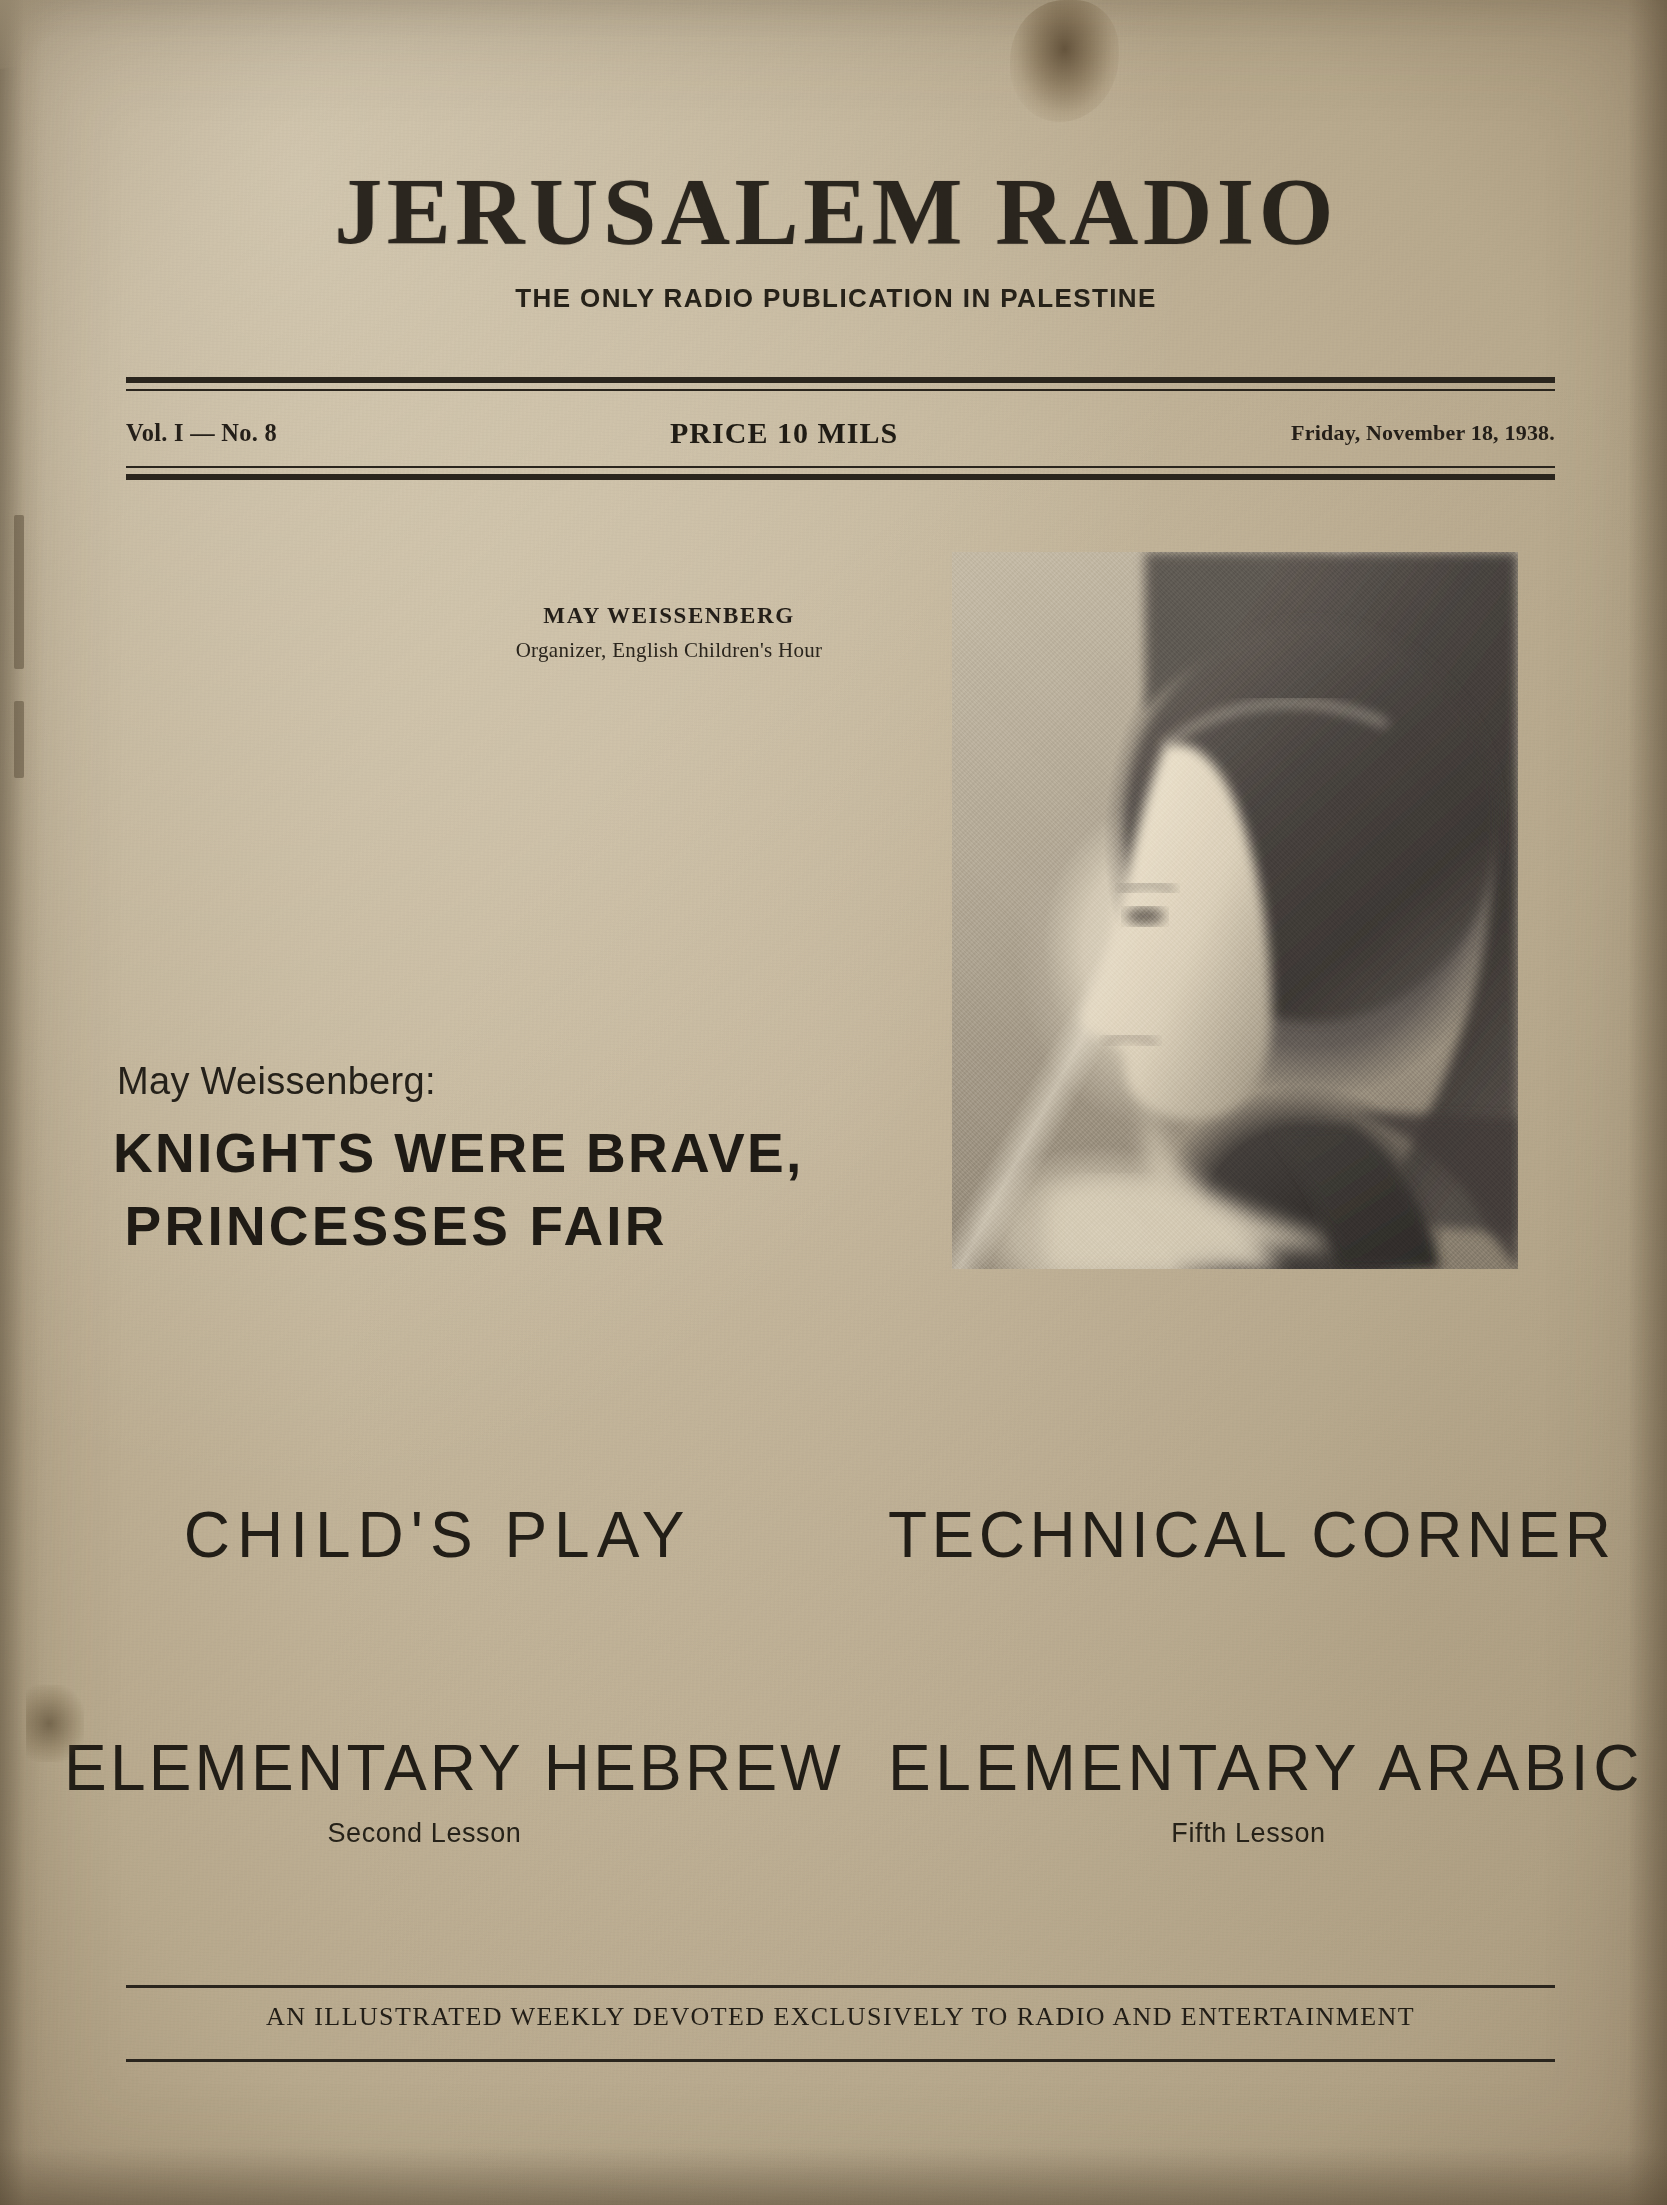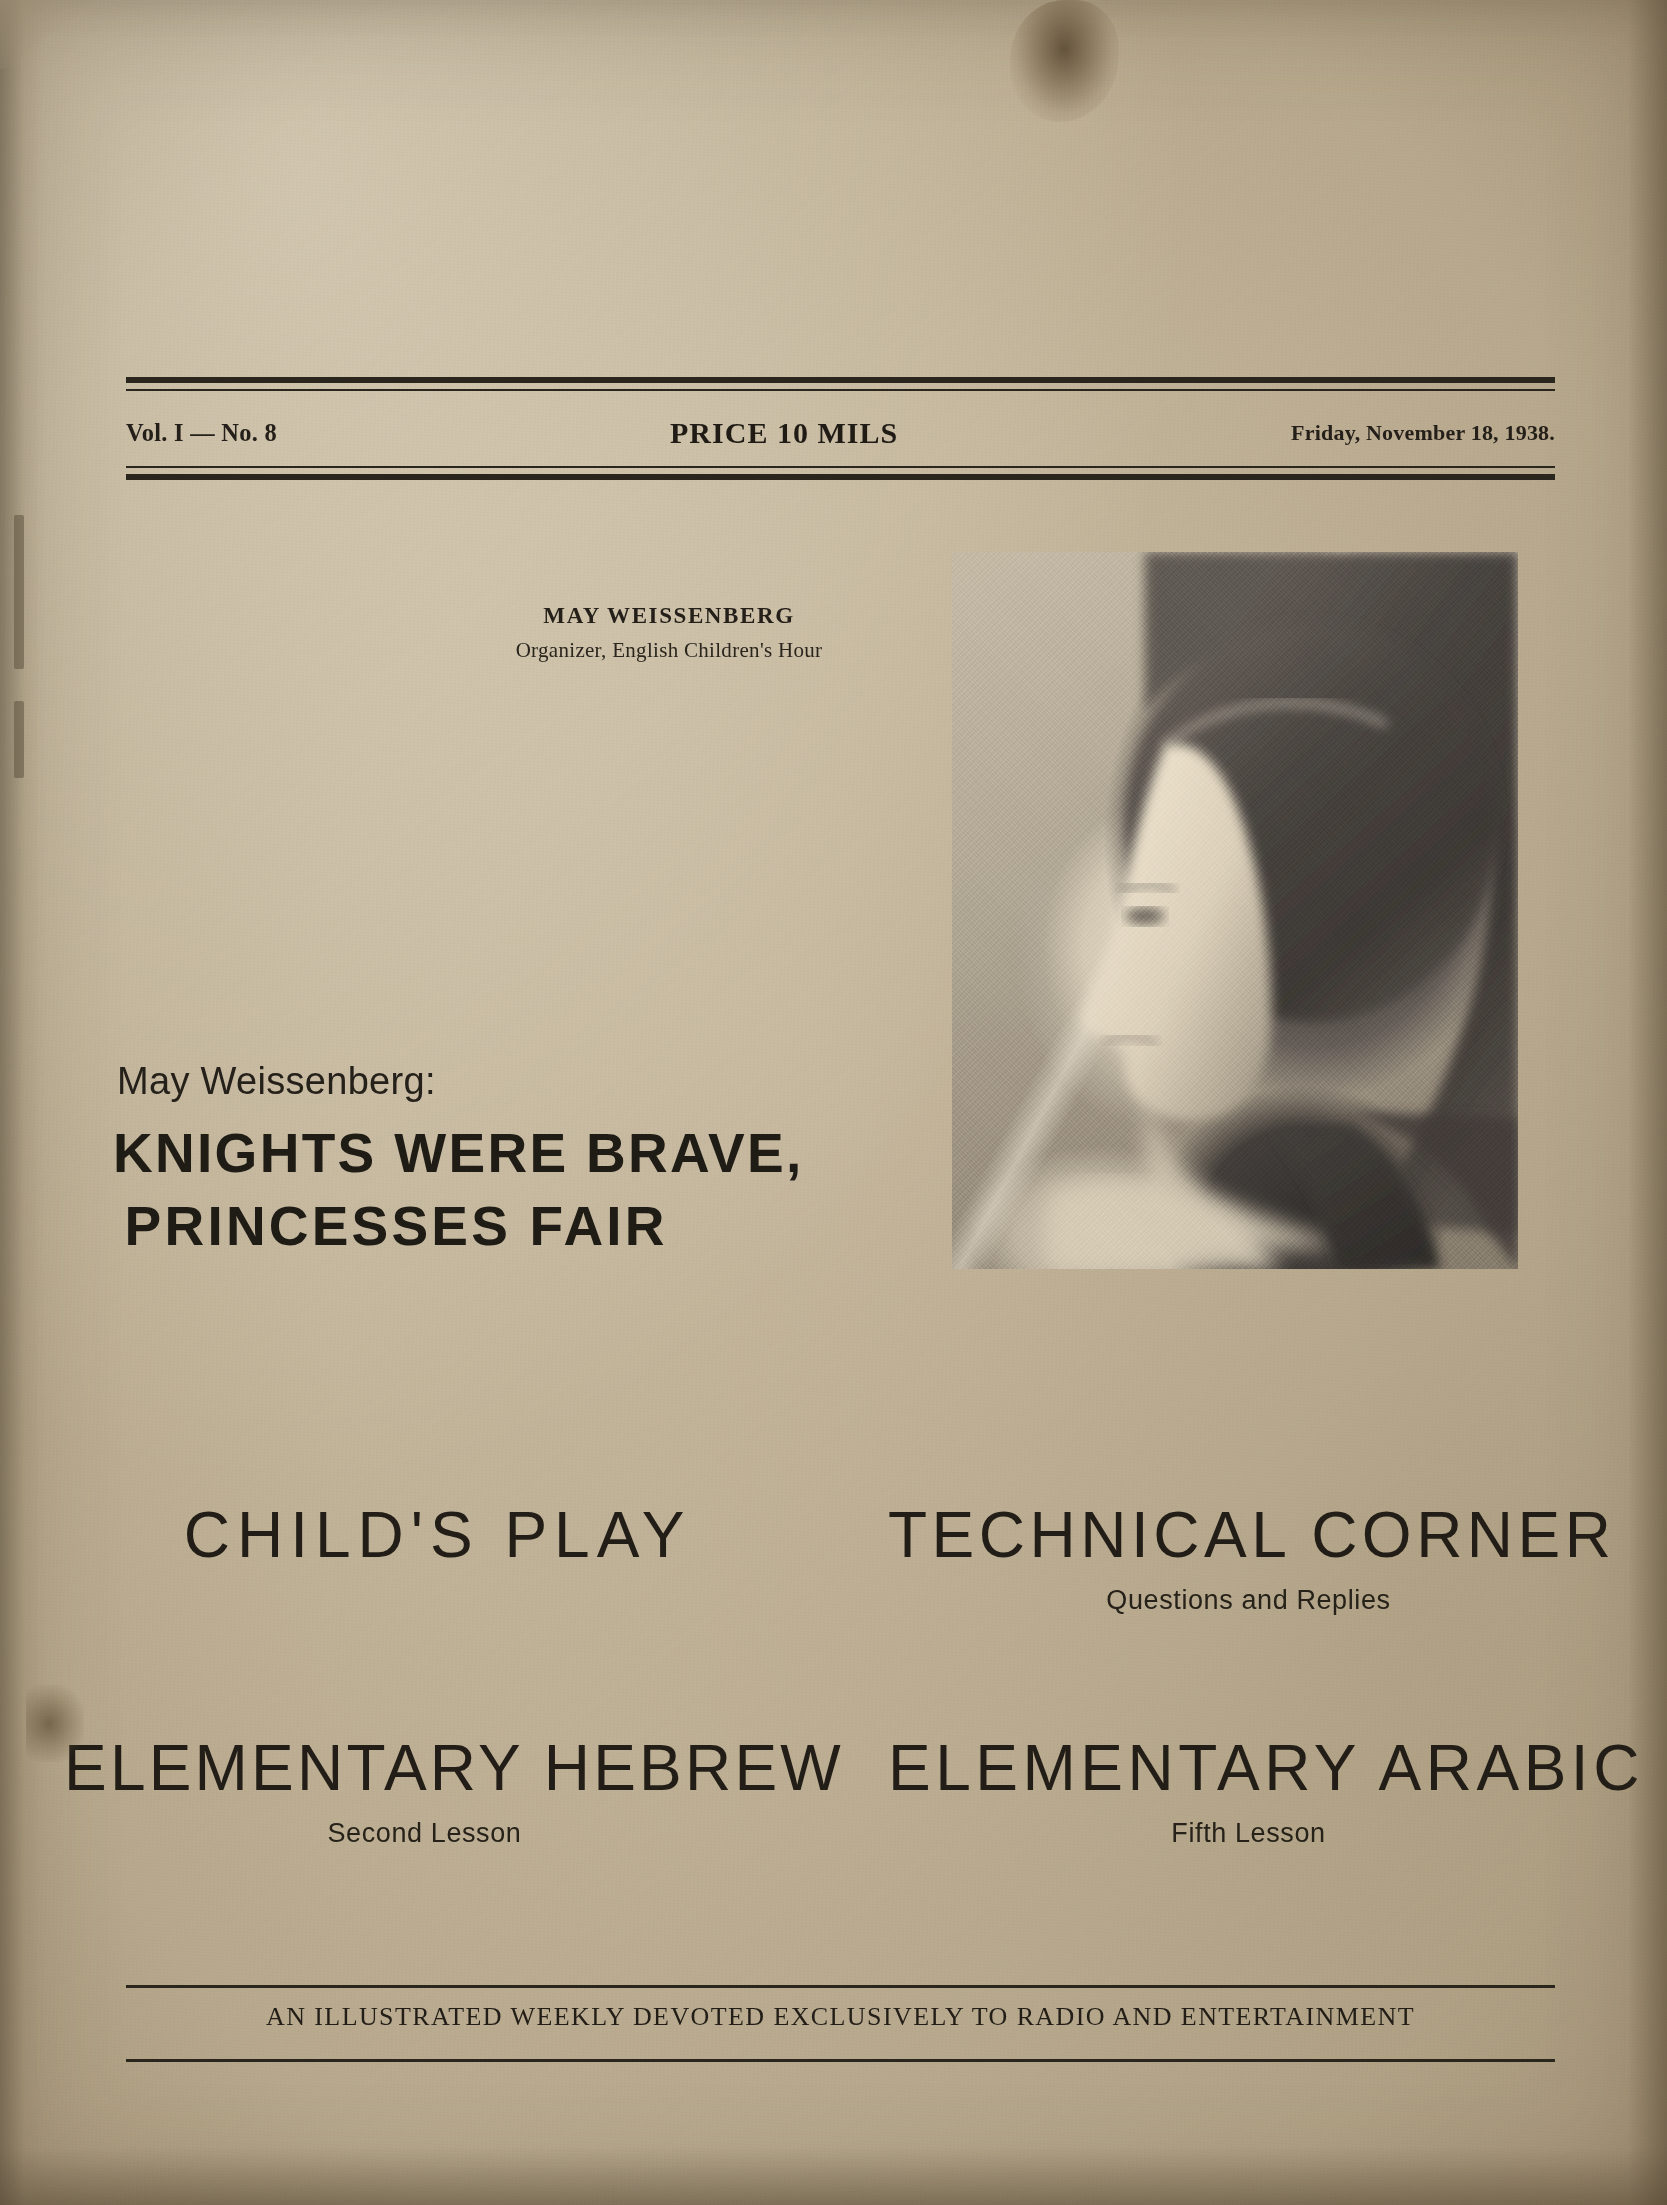--- a/index.html
+++ b/index.html
@@ -319,20 +319,24 @@
   <div class="staple s1"></div>
   <div class="staple s2"></div>
   <div class="corner-tear"></div>
   <div class="stain-top"></div>
   <div class="stain-left-mid"></div>
   <div class="right-shadow"></div>
   <div class="bottom-shadow"></div>
 
   <div id="content">
 
+    <div class="masthead">
+      <div class="masthead-title ink-fade">JERUSALEM RADIO</div>
+      <div class="masthead-sub">THE ONLY RADIO PUBLICATION IN PALESTINE</div>
+    </div>
 
     <div class="rule thick-top"></div>
     <div class="rule thin-top"></div>
     <div class="rule thin-bot"></div>
     <div class="rule thick-bot"></div>
 
     <div class="issue-bar">
       <div class="issue-vol">Vol. I — No. 8</div>
       <div class="issue-price">PRICE 10 MILS</div>
       <div class="issue-date">Friday, November 18, 1938.</div>
@@ -407,21 +411,20 @@
       <span class="l1">KNIGHTS WERE BRAVE,</span>
       <span class="l2">PRINCESSES  FAIR</span>
     </div>
 
     <div class="feature f-childs">
       <div class="feature-title">CHILD'S  PLAY</div>
     </div>
 
     <div class="feature f-tech">
       <div class="feature-title">TECHNICAL  CORNER</div>
-      <div class="feature-sub">Questions and Replies</div>
     </div>
 
     <div class="feature f-hebrew">
       <div class="feature-title">ELEMENTARY HEBREW</div>
       <div class="feature-sub">Second Lesson</div>
     </div>
 
     <div class="feature f-arabic">
       <div class="feature-title">ELEMENTARY  ARABIC</div>
       <div class="feature-sub">Fifth Lesson</div>

